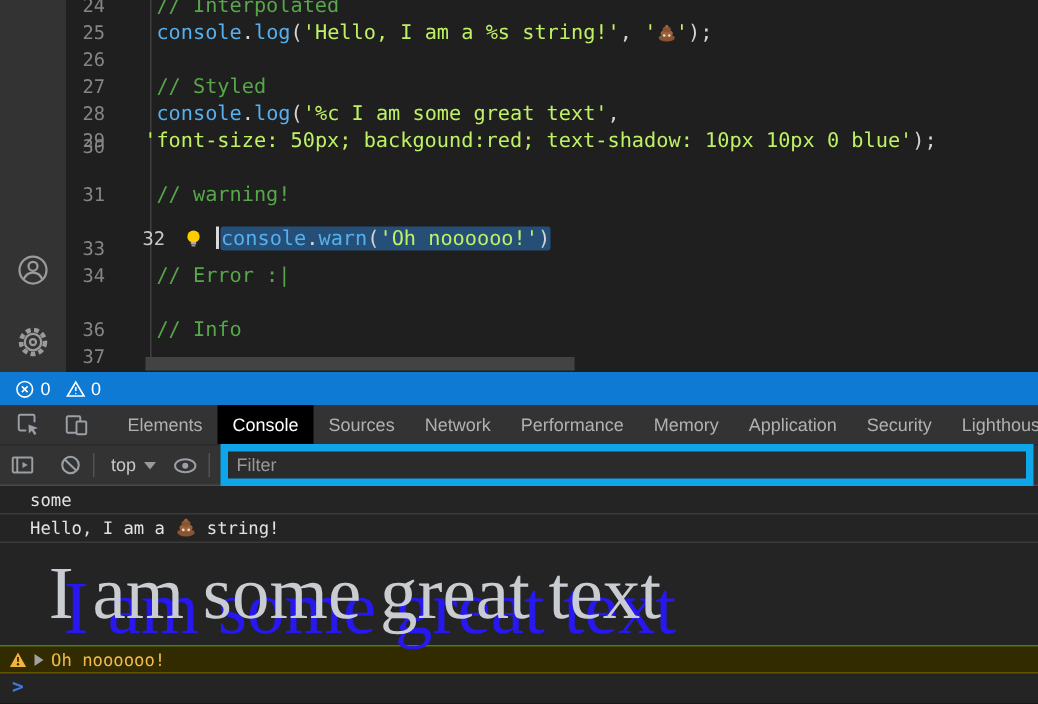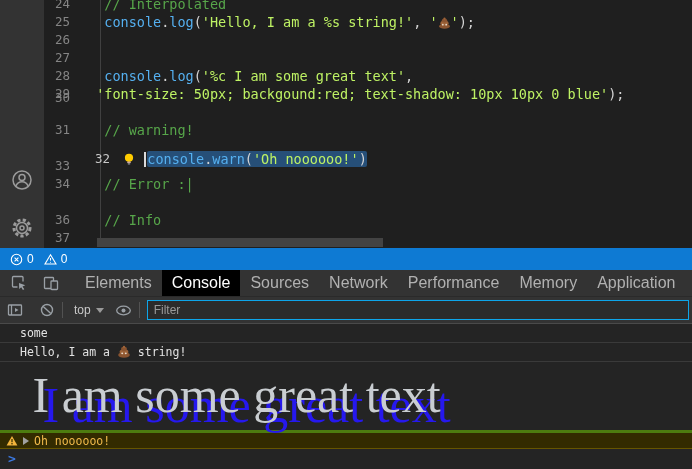--- a/index.html
+++ b/index.html
@@ -34,42 +34,42 @@
   .sb-problems{display:flex;align-items:center;gap:4px;padding-left:10px;cursor:pointer;}
   .sb-problems svg{display:block;}
   .sb-count{margin-right:6px;}
 
   
   .devtools{position:absolute;left:0;top:270px;width:692px;height:199px;background:#242424;}
   .tabbar{position:absolute;left:0;top:0;width:692px;height:27px;background:#333333;
           display:flex;align-items:stretch;overflow:hidden;white-space:nowrap;border-bottom:1px solid #2a2a2a;box-sizing:border-box;}
   .tb-icons{display:flex;align-items:center;padding:0 4px 0 7px;gap:8px;}
   .tb-sep{width:1px;height:16px;background:#525252;align-self:center;margin:0 4px;}
-  .tab{display:flex;align-items:center;padding:0 10px;color:#b1b1b1;font-size:16px;cursor:pointer;}
+  .tab{display:flex;align-items:center;padding:0 10px;color:#b1b1b1;font-size:12px;cursor:pointer;}
   .tab.active{background:#000000;color:#ffffff;}
 
   .console-toolbar{position:absolute;left:0;top:27px;width:692px;height:27px;background:#333333;
                    border-bottom:1px solid #4a4a4a;box-sizing:border-box;display:flex;align-items:center;}
   .ct-btn{display:flex;align-items:center;justify-content:center;width:24px;height:24px;cursor:pointer;}
   .ct-sep{width:1px;height:16px;background:#525252;margin:0 3px;}
   .ct-context{display:flex;align-items:center;gap:5px;color:#c8c8c8;font-size:12px;padding:0 8px;cursor:pointer;}
   .caret-down{width:0;height:0;border-left:4px solid transparent;border-right:4px solid transparent;
               border-top:5px solid #9a9a9a;}
-  .filter-input{flex:1;margin:0 3px 0 4px;height:16px;background:#2b2b2b;border:1px solid #0ea5e9;
+  .filter-input{flex:1;margin:0 3px 0 4px;height:16px;background:#2b2b2b;border:5px solid #0ea5e9;
                 color:#d8d8d8;font-size:12px;padding:1px 6px;outline:none;font-family:"Liberation Sans",sans-serif;}
   .filter-input::placeholder{color:#999999;}
 
   .console-out{position:absolute;left:0;top:54px;width:692px;height:145px;background:#242424;}
   .msg-row{box-sizing:border-box;border-bottom:1px solid #3a3a3a;color:#e2e2e2;
            font-family:"DejaVu Sans Mono",monospace;font-size:11.5px;display:flex;align-items:center;
            padding-left:20px;height:19px;}
   .msg-big{height:68px;border-bottom:none;align-items:flex-start;padding-left:20px;padding-top:2px;display:block;}
   .big-text{white-space:pre;font-family:Liberation Serif, serif;font-size:50px;line-height:62px;
             color:#c9cdd1;text-shadow:10px 10px 0 #2618ee;}
-  .msg-warning{background:#332b00;border-top:3px solid #4d7c0f;border-bottom:1px solid #665500;
+  .msg-warning{background:#332b00;border-top:1px solid #4d7c0f;border-bottom:1px solid #665500;
                color:#f1ba4b;padding-left:6px;gap:5px;height:19px;}
   .expand-arrow{width:0;height:0;border-top:4px solid transparent;border-bottom:4px solid transparent;
                 border-left:6px solid #a0a0a0;cursor:pointer;}
   .msg-prompt{border-bottom:none;height:20px;color:#3c79e0;font-weight:bold;font-size:13px;padding-left:8px;
               align-items:flex-start;padding-top:2px;}
 </style>
 </head>
 <body>
 
 <div class="screen">
@@ -91,20 +91,21 @@
                 <circle cx="5.2" cy="9.3" r="0.9" fill="#e8dcd0"></circle>
                 <circle cx="8.8" cy="9.3" r="0.9" fill="#e8dcd0"></circle>
               </svg></span><span class="tk-str">'</span><span class="tk-fg">);</span></span>
         </div>
         <div class="code-row" style="top: 31px;">
           <span class="line-num">26</span>
           <span class="code-text"></span>
         </div>
         <div class="code-row" style="top: 49px;">
           <span class="line-num">27</span>
+          <span class="code-text"><span class="tk-comment">  // Styled</span></span>
         </div>
         <div class="code-row" style="top: 67px;">
           <span class="line-num">28</span>
           <span class="code-text"><span class="tk-fg">  </span><span class="tk-obj">console</span><span class="tk-fg">.</span><span class="tk-obj">log</span><span class="tk-fg">(</span><span class="tk-str">'%c I am some great text'</span><span class="tk-fg">,</span></span>
         </div>
         <div class="code-row" style="top: 85px;">
           <span class="line-num">29</span>
           <span class="code-text"><span class="tk-fg"> </span><span class="tk-str">'font-size: 50px; backgound:red; text-shadow: 10px 10px 0 blue'</span><span class="tk-fg">);</span></span>
         </div>
         <div class="code-row" style="top: 89px; text-decoration: underline;">

